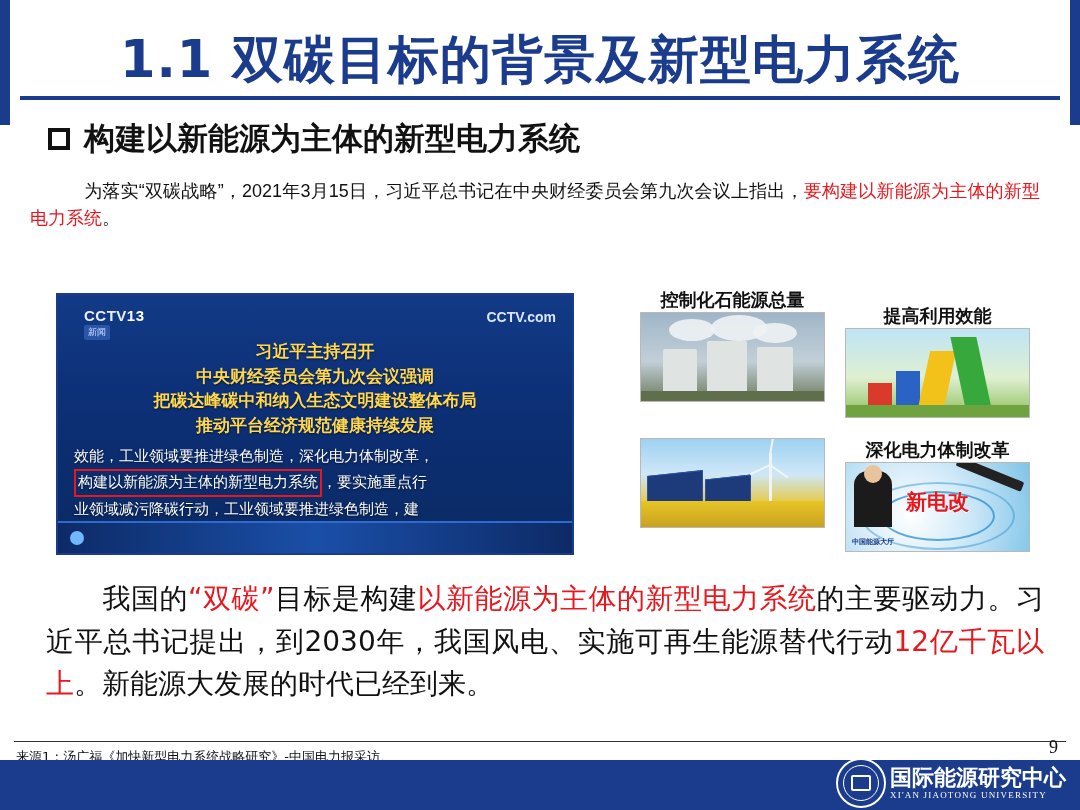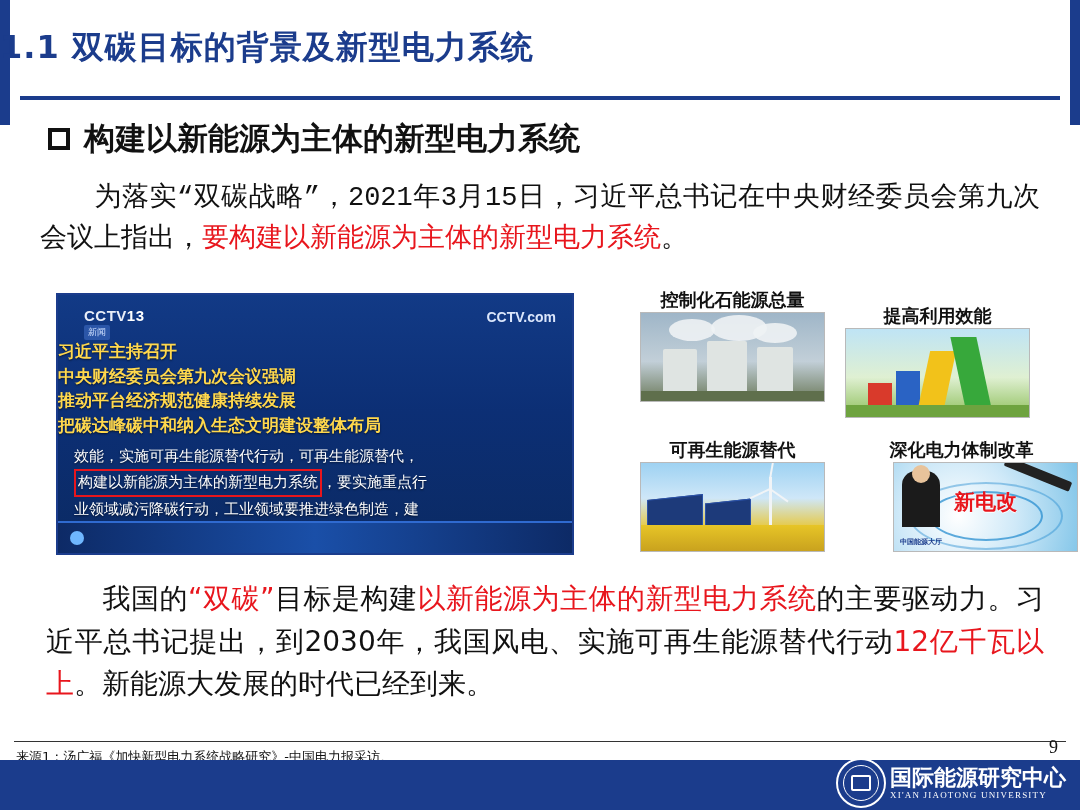--- a/index.html
+++ b/index.html
@@ -27,23 +27,23 @@
     right: 0; top: 0;
     width: 10px; height: 125px;
     background: #1b3c8c;
   }
 
   
   .slide-title {
     position: absolute;
     left: 0; right: 0;
     top: 26px;
-    text-align: left;
+    text-align: center;
     color: #1b3c8c;
-    font-size: 32px;
+    font-size: 51px;
     font-weight: bold;
     letter-spacing: 1px;
     font-family: "DejaVu Sans", "Liberation Sans", sans-serif;
   }
   .title-underline {
     position: absolute;
     left: 20px; right: 20px;
     top: 96px;
     height: 4px;
     background: #1b3c8c;
@@ -68,27 +68,27 @@
     font-size: 31px;
     font-weight: bold;
     color: #111;
     font-family: "DejaVu Sans", "Liberation Sans", sans-serif;
     white-space: nowrap;
   }
 
   
   .para-1 {
     position: absolute;
-    left: 40px;
+    left: 30px;
     right: 40px;
     top: 178px;
-    font-size: 27px;
+    font-size: 18px;
     line-height: 1.5;
     color: #111;
-    font-family: Liberation Mono, monospace;
+    font-family: Liberation Sans, sans-serif;
     text-align: justify;
   }
   .para-1 .indent { display: inline-block; width: 54px; }
   .red { color: #e8161d; }
 
   
   .cctv {
     position: absolute;
     left: 56px;
     top: 293px;
@@ -125,20 +125,21 @@
     position: absolute;
     right: 16px; top: 14px;
     color: #dbe6fb;
     font-size: 14px;
     font-weight: bold;
   }
   .cctv-head {
     position: absolute;
     left: 0; right: 0;
     top: 44px;
+    text-align: center;
     color: #ffd84d;
     font-size: 17px;
     font-weight: bold;
     line-height: 1.45;
     font-family: "DejaVu Sans", "Liberation Sans", sans-serif;
     text-shadow: 0 1px 2px rgba(0,0,0,.6);
   }
   .cctv-body {
     position: absolute;
     left: 16px; right: 16px;
@@ -204,21 +205,21 @@
   .arrow-y { position:absolute; width:26px; background:#f2c21a; transform: skewX(-12deg); }
   .arrow-g { position:absolute; width:26px; background:#37a83b; transform: skewX(12deg); }
   .arrow-r { position:absolute; width:24px; background:#d93a2b; }
   .arrow-b { position:absolute; width:24px; background:#2a63c4; }
   
   .img-solar { background: linear-gradient(180deg,#9ed2f2 0%, #cfe7f8 40%, #e8c73a 75%, #d9b62c 100%); }
   .panel { position:absolute; background:#1d3a7a; border:1px solid #2b52a8; transform: skewY(-6deg); }
   .turbine-pole { position:absolute; width:3px; background:#f1f4f7; }
   .blade { position:absolute; width:2px; height:22px; background:#f1f4f7; transform-origin: bottom center;}
   
-  .img-reform { background: radial-gradient(circle at 35% 60%, #ffffff 0%, #cfe9f8 45%, #7fc4e8 100%); margin-left: 48px; }
+  .img-reform { background: radial-gradient(circle at 35% 60%, #ffffff 0%, #cfe9f8 45%, #7fc4e8 100%); }
   .reform-text {
     position:absolute; left: 50%; top: 44%;
     transform: translate(-50%,-50%);
     color:#e8161d; font-weight:bold; font-size:21px;
     font-family:"DejaVu Sans","Liberation Sans",sans-serif;
     text-shadow: 0 1px 0 #fff;
     white-space: nowrap;
   }
   .reform-person {
     position:absolute; left:8px; top:8px; width:38px; height:56px;
@@ -362,26 +363,26 @@
 <div class="cctv">
   <div class="cctv-logo">
     <span>CCTV</span><span class="num13">13</span>
   </div>
   <div class="cctv-logo-sub">新闻</div>
   <div class="cctv-com">CCTV.com</div>
 
   <div class="cctv-head">
     <div>习近平主持召开</div>
     <div>中央财经委员会第九次会议强调</div>
+    <div>把碳达峰碳中和纳入生态文明建设整体布局</div>
     <div>推动平台经济规范健康持续发展</div>
-    <div>把碳达峰碳中和纳入生态文明建设整体布局</div>
   </div>
 
   <div class="cctv-body">
-    <div>效能，实施可再生能源替代行动，可再生能源替代，</div>
+    <div>效能，工业领域要推进绿色制造，深化电力体制改革，</div>
     <div>
       <span class="cctv-highlight">构建以新能源为主体的新型电力系统</span><span>，要实施重点行</span>
     </div>
     <div>业领域减污降碳行动，工业领域要推进绿色制造，建</div>
     <div>筑领域要提升节能标准，交通领域要加快形成绿色低</div>
   </div>
 
   <div class="cctv-ticker">
     <div class="ticker-dot"></div>
   </div>
@@ -407,21 +408,20 @@
     <div class="photo-img img-arrow">
       <div class="arrow-r" style="left:22px; bottom:8px; height:26px;"></div>
       <div class="arrow-b" style="left:50px; bottom:8px; height:38px;"></div>
       <div class="arrow-y" style="left:78px; bottom:8px; height:58px;"></div>
       <div class="arrow-g" style="left:112px; bottom:8px; height:72px;"></div>
       <div style="position:absolute; left:0; bottom:0; width:100%; height:12px; background:#6ea33f;"></div>
     </div>
   </div>
 
   <div class="photo-cell" style="left:0px; top:150px;">
-    <div class="photo-cap">可再生能源替代</div>
     <div class="photo-img img-solar">
       <div class="panel" style="left:6px; top:34px; width:54px; height:30px;"></div>
       <div class="panel" style="left:64px; top:38px; width:44px; height:26px;"></div>
       <div class="turbine-pole" style="left:128px; top:14px; height:50px;"></div>
       <div class="blade" style="left:128px; top:-6px; transform: rotate(10deg);"></div>
       <div class="blade" style="left:128px; top:4px; transform: rotate(125deg);"></div>
       <div class="blade" style="left:128px; top:4px; transform: rotate(245deg);"></div>
       <div style="position:absolute; left:0; bottom:0; width:100%; height:26px; background:linear-gradient(180deg,#e7c527,#c9a21e);"></div>
     </div>
   </div>

